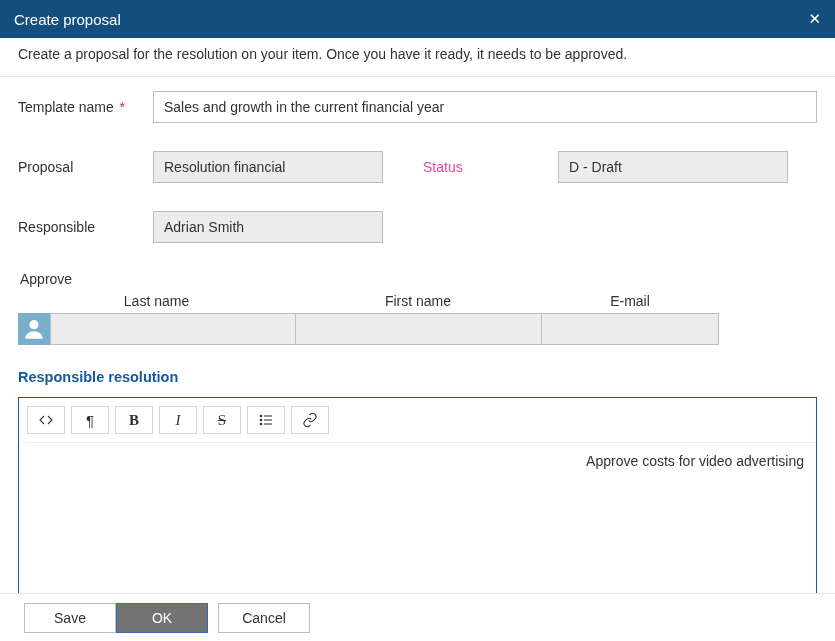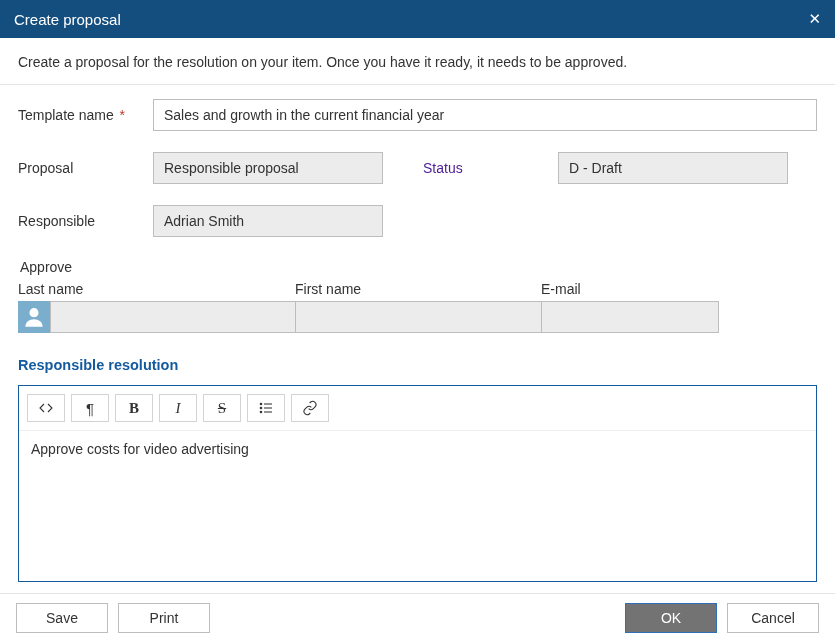--- a/index.html
+++ b/index.html
@@ -4,35 +4,35 @@
 <style>
   * { box-sizing: border-box; margin: 0; padding: 0; }
   html, body { width: 835px; height: 641px; font-family: "Segoe UI", Arial, sans-serif; font-size: 13.5px; color: #333; background: #fff; overflow: hidden; }
   .titlebar { background: #144e7e; color: #fff; height: 38px; display: flex; align-items: center; padding: 0 14px; justify-content: space-between; }
   .titlebar .title { font-size: 15px; }
   .titlebar .close { cursor: pointer; font-size: 15px; }
   .scrollarea { position: absolute; top: 38px; bottom: 48px; left: 0; right: 0; overflow-y: scroll; }
   .scrollarea::-webkit-scrollbar { width: 12px; }
   .scrollarea::-webkit-scrollbar-thumb { background: #c8c8c8; border-radius: 6px; }
   .scrollarea::-webkit-scrollbar-track { background: #f0f0f0; }
-  .intro { padding: 16px 18px 14px 18px; border-bottom: 1px solid #e5e5e5; font-size: 14px; color: #333; }
+  .intro { padding: 8px 18px 14px 18px; border-bottom: 1px solid #e5e5e5; font-size: 14px; color: #333; }
   .form { padding: 14px 18px; }
-  .row { display: flex; align-items: center; margin-bottom: 21px; }
+  .row { display: flex; align-items: center; margin-bottom: 28px; }
   .row .lbl { width: 135px; flex-shrink: 0; font-size: 14px; color: #333; }
   .req { color: #c0392b; margin-left: 2px; }
   .inp { height: 32px; border: 1px solid #bdbdbd; background: #fff; padding: 9px 10px; font-size: 14px; color: #333; display: flex; align-items: center; }
   .inp.ro { background: #ececec; }
   .inp.full { flex: 1; }
   .inp.mid { width: 230px; }
   .row .gap { width: 40px; flex-shrink: 0; }
-  .row .lbl2 { width: 135px; flex-shrink: 0; font-size: 14px; color: #4c1d95; }
+  .row .lbl2 { width: 135px; flex-shrink: 0; font-size: 14px; color: #ec4899; }
 
   .speaker-block { margin-top: 22px; }
   .speaker-title { font-size: 14px; color: #333; margin-bottom: 6px; margin-left: 2px; }
-  .speaker-head { display: flex; font-size: 14px; color: #333; }
+  .speaker-head { display: flex; font-size: 14px; color: #333; text-align: center; }
   .sp-col { padding-bottom: 4px; }
   .sp-c1 { width: 277px; }
   .sp-c2 { width: 246px; }
   .sp-c3 { width: 178px; }
   .speaker-row { display: flex; height: 32px; }
   .avatar { width: 32px; height: 32px; background: #7aaecc; display: flex; align-items: center; justify-content: center; color: #fff; }
   .avatar svg { width: 26px; height: 26px; }
   .sp-cell { height: 32px; border: 1px solid #bdbdbd; background: #ececec; }
   .sp-cell.c1 { width: 245px; border-right: none; }
   .sp-cell.c2 { width: 246px; border-right: none; }
@@ -40,23 +40,23 @@
 
   .section-title { color: #145a9e; font-size: 14.5px; font-weight: 600; margin: 24px 0 12px 0; }
   .editor { border: 1px solid #145a9e; }
   .toolbar { padding: 8px 8px; display: flex; gap: 6px; border-bottom: 1px solid #efefef; }
   .tbtn { width: 38px; height: 28px; border: 1px solid #d3d3d3; background: #fff; display: flex; align-items: center; justify-content: center; cursor: pointer; font-size: 15px; }
   .tbtn svg { width: 16px; height: 16px; stroke: #333; fill: none; stroke-width: 1.6; }
   .tbtn .bold { font-weight: 700; font-size: 15px; font-family: Georgia, serif; }
   .tbtn .italic { font-style: italic; font-size: 15px; font-family: Georgia, serif; }
   .tbtn .strike { text-decoration: line-through; font-size: 15px; font-family: Georgia, serif; }
   .tbtn .pil { font-size: 15px; }
-  .editor-body { min-height: 150px; padding: 10px 12px; font-size: 14px; color: #333; }
+  .editor-body { min-height: 150px; padding: 10px 12px; font-size: 14px; color: #333; text-align: right; }
 
-  .footer { position: absolute; left: 0; right: 0; bottom: 0; height: 48px; border-top: 1px solid #e5e5e5; display: flex; align-items: center; padding: 0 16px; justify-content: space-between; background: #fff; }
+  .footer { position: absolute; left: 0; right: 0; bottom: 0; height: 48px; border-top: 1px solid #e5e5e5; display: flex; align-items: center; padding: 0 24px; justify-content: flex-start; background: #fff; }
   .footer .left, .footer .right { display: flex; gap: 10px; }
   .btn { min-width: 92px; height: 30px; border: 1px solid #bdbdbd; background: #fff; color: #333; font-size: 14px; cursor: pointer; display: flex; align-items: center; justify-content: center; }
   .btn.primary { background: #737373; border-color: #2f6fb5; color: #fff; }
 </style>
 </head>
 <body>
 
 <div class="titlebar">
   <span class="title">Create proposal</span>
   <span class="close">✕</span>
@@ -67,21 +67,21 @@
 
   <div class="form">
 
     <div class="row">
       <div class="lbl"><span>Template name</span><span class="req"> *</span></div>
       <input class="inp full" value="Sales and growth in the current financial year" style="">
     </div>
 
     <div class="row">
       <div class="lbl">Proposal</div>
-      <div class="inp ro mid">Responsible proposal</div>
+      <div class="inp ro mid">Resolution financial</div>
       <div class="gap"></div>
       <div class="lbl2">Status</div>
       <div class="inp ro mid">D - Draft</div>
     </div>
 
     <div class="row">
       <div class="lbl">Responsible</div>
       <div class="inp ro mid">Adrian Smith</div>
     </div>
 
@@ -146,19 +146,18 @@
       </div>
       <div class="editor-body" contenteditable="true" style="">Approve costs for video advertising</div>
     </div>
 
   </div>
 </div>
 
 <div class="footer">
   <div class="left">
     <button class="btn">Save</button>
-    <button class="btn">Print</button>
   </div>
   <div class="right">
     <button class="btn primary">OK</button>
     <button class="btn">Cancel</button>
   </div>
 </div>
 
 </body></html>

